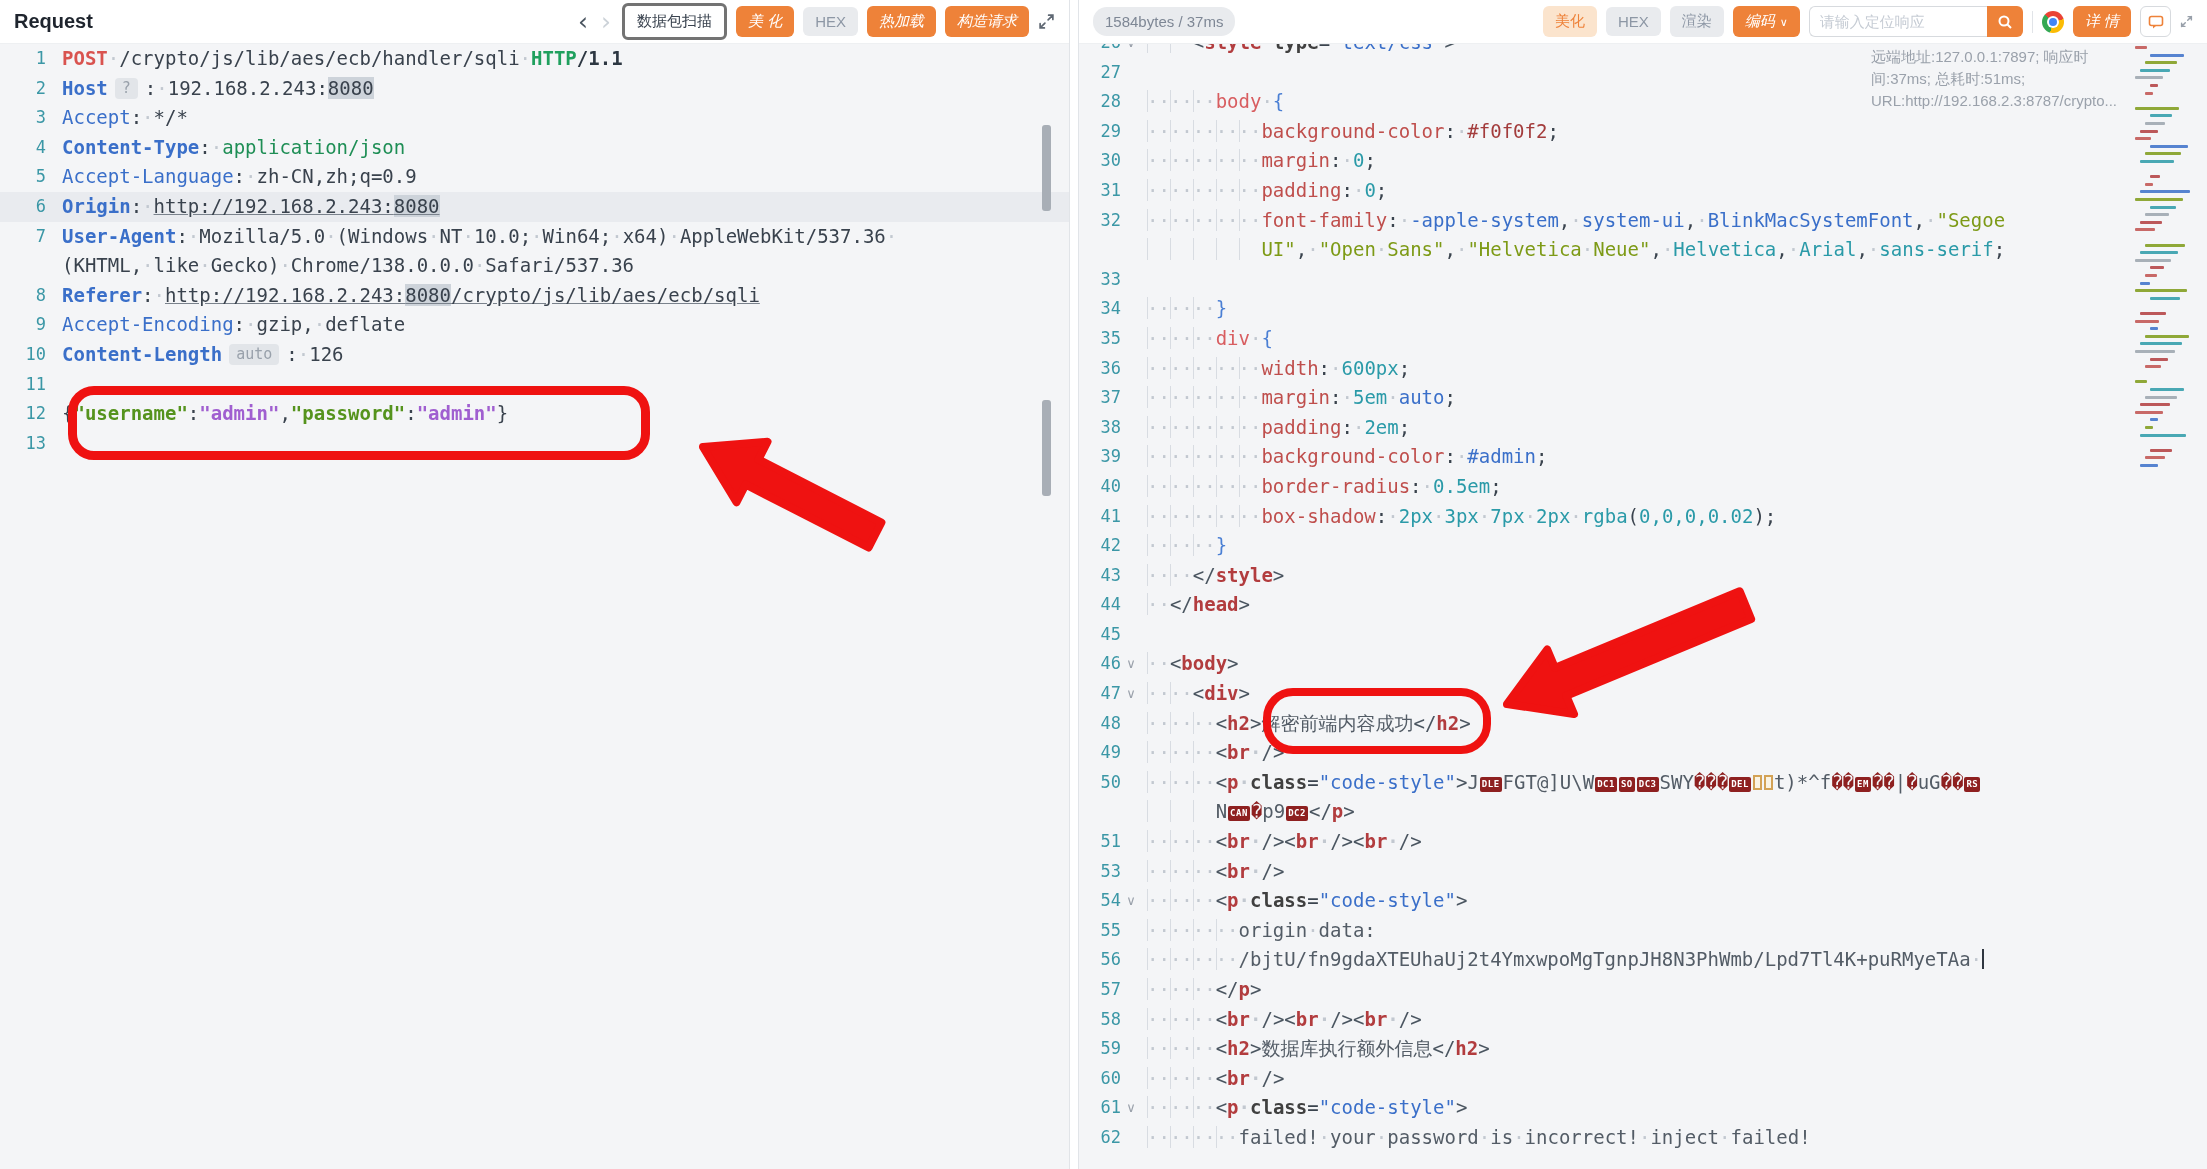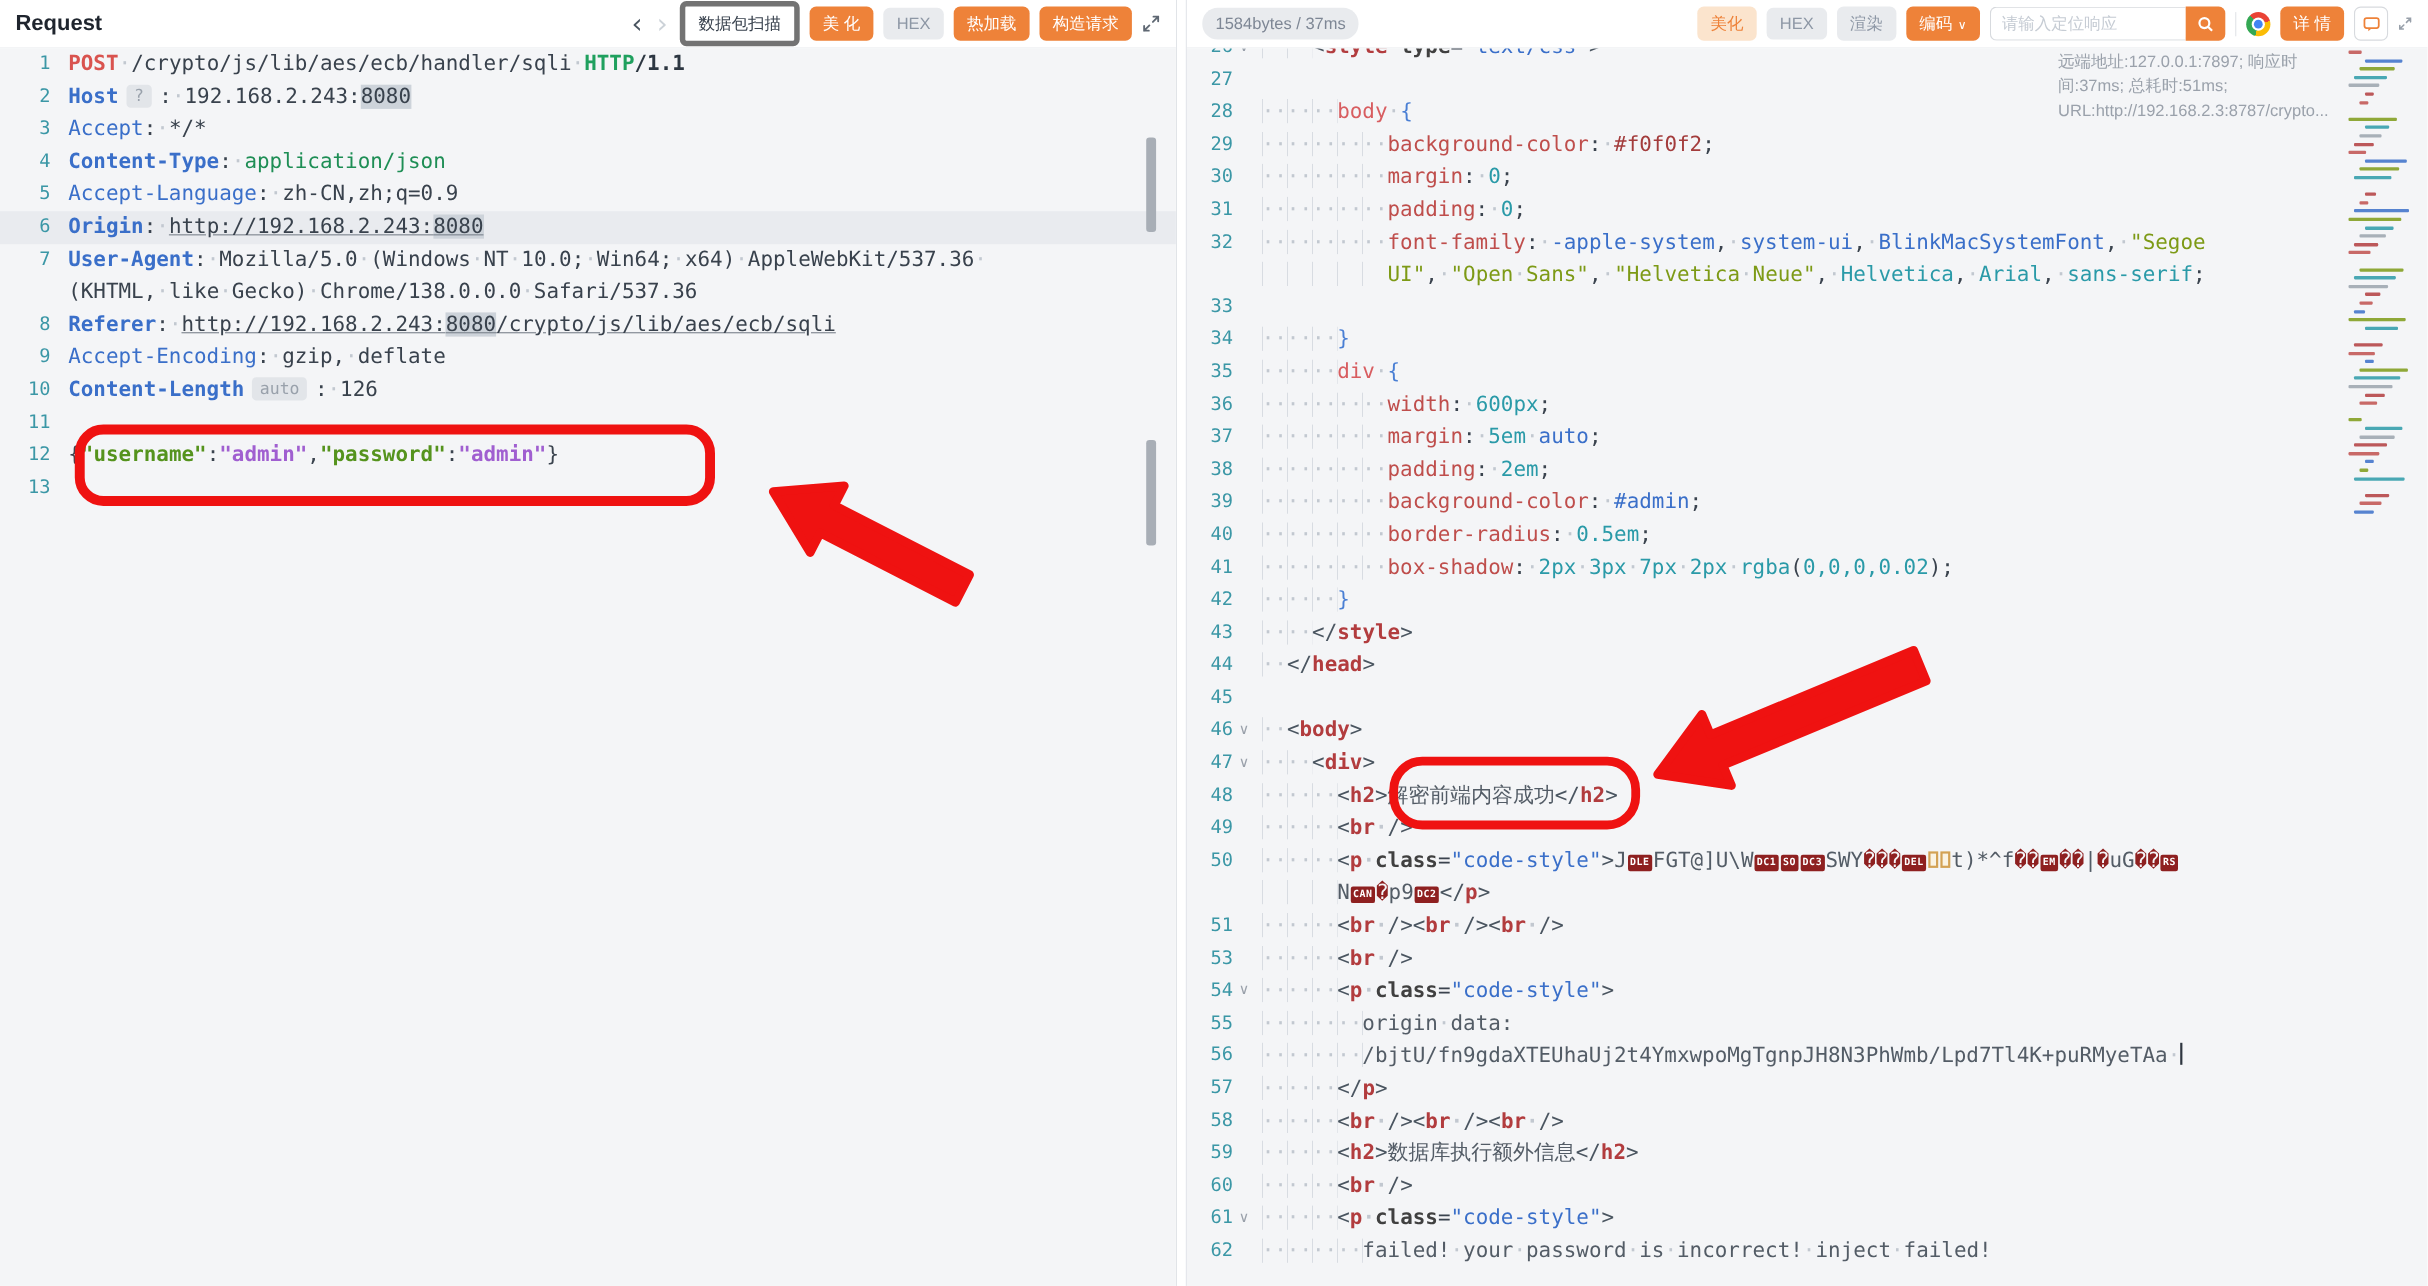--- a/index.html
+++ b/index.html
@@ -15,22 +15,22 @@
   .hdr { height:44px; background:#fff; border-bottom:1px solid #eef0f2;
     display:flex; align-items:center; padding:0 14px; gap:9px; }
   .hdr .spacer { margin-left:auto; }
   .hdr-title { font-size:20px; font-weight:bold; color:#1f252e; }
   .chev { font-size:25px; line-height:22px; padding:0 2px; cursor:pointer; background:none; border:none;
     font-family:"DejaVu Sans", sans-serif; }
   .chev.on  { color:#4a5560; }
   .chev.off { color:#ccd2d8; }
   .btn { border:none; border-radius:6px; font-size:15px; padding:6px 12px; cursor:pointer;
     font-family:"Liberation Sans", sans-serif; white-space:nowrap; }
-  .btn-outline { background:#fff; color:#39424e; border:5px solid #737373; }
-  .btn-orange  { background:#ee8239; color:#fff; }
+  .btn-outline { background:#fff; color:#39424e; border:3px solid #737373; }
+  .btn-orange  { background:#ee8239; color:#fff;font-style:italic; }
   .btn-gray    { background:#e9ebee; color:#8d97a5; }
   .btn-lorange { background:#fbe4cd; color:#ee8239; }
   .chip { background:#e9ebee; color:#7e8795; border-radius:14px; font-size:15px; padding:6px 12px; }
   .icon-btn { background:none; border:none; color:#5f6873; cursor:pointer; display:flex; align-items:center; }
   .caret { font-size:11px; margin-left:5px; font-family:"DejaVu Sans", sans-serif; }
   .search-wrap { display:flex; align-items:stretch; height:31px; }
   .search-wrap input { width:178px; border:1px solid #d7dade; border-right:none;
     border-radius:6px 0 0 6px; padding:0 10px; font-size:15px; color:#39424e; outline:none; }
   .search-wrap input::placeholder { color:#c6ccd4; }
   .search-btn { width:36px; background:#ee8239; border:none; border-radius:0 6px 6px 0;

